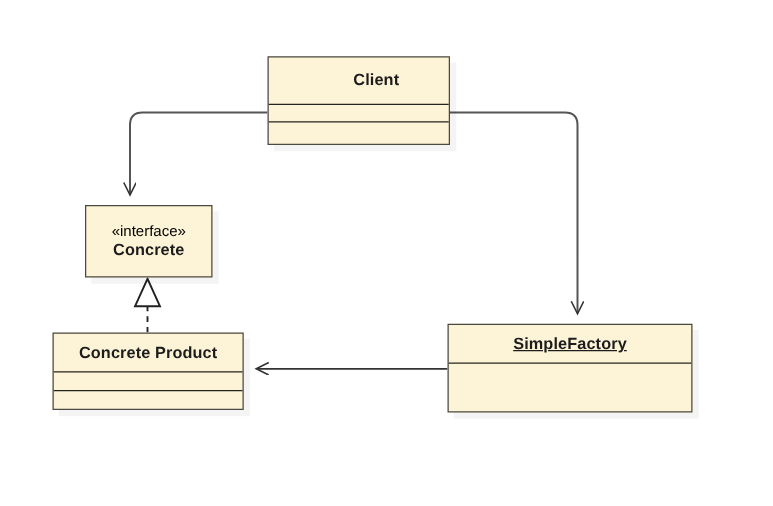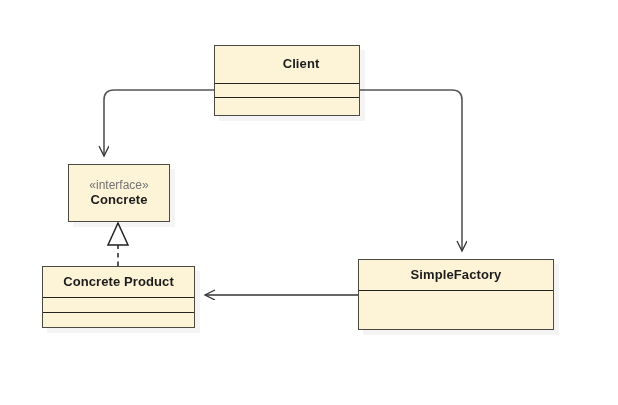--- a/index.html
+++ b/index.html
@@ -42,21 +42,21 @@
   .c-title {
     font-weight: bold;
     font-size: 13px;
     color: #1c1c1c;
     letter-spacing: 0.1px;
     line-height: 1.1;
   }
   .c-stereo {
     font-weight: normal;
     font-size: 12px;
-    color: #737373;
+    color: #000000;
     line-height: 1.15;
   }
   .c-members {
     font-size: 12.5px;
     color: #2a2a26;
     justify-content: flex-start;
     padding-left: 6px;
   }
   .stack {
     display: flex;
@@ -115,19 +115,19 @@
 
   <div class="uml-node" style="left:42px; top:266px; width:153px; height:62px;">
     <div class="compartment c-title" style="height:30px;">
       <span>Concrete Product</span>
     </div>
     <div class="compartment" style="height:15px;"></div>
     <div class="compartment" style="height:15px;"></div>
   </div>
 
   <div class="uml-node" style="left:358px; top:259px; width:196px; height:71px;">
-    <div class="compartment c-title" style="height:30px;">
+    <div class="compartment c-title" style="height:30px;text-decoration:underline;">
       <span>SimpleFactory</span>
     </div>
     <div class="compartment" style="height:14px;"></div>
   </div>
 
 </div>
 
 </body></html>

